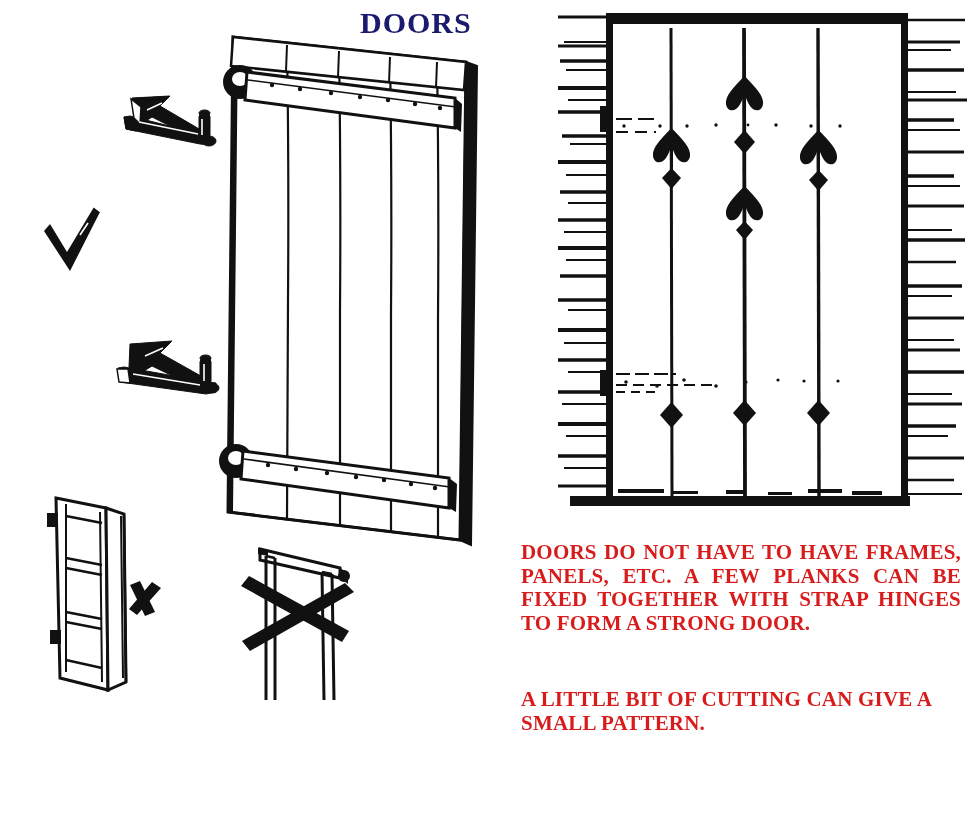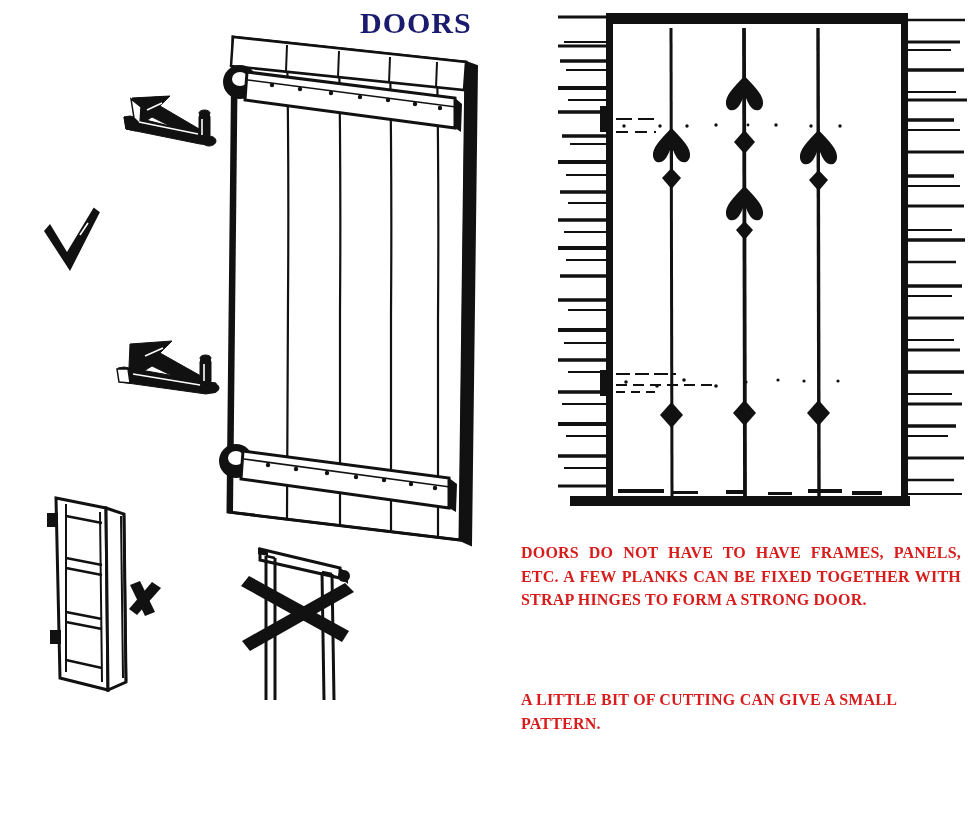--- a/index.html
+++ b/index.html
@@ -27,21 +27,21 @@
   
   #sketch-area{position:absolute;left:0px;top:0px;width:556px;height:760px;}
   #sketch-area svg{display:block;}
 
   
   .caption{
     position:absolute;
     font-family:"Liberation Serif", serif;
     font-weight:bold;
     color:#d81c1c;
-    font-size:16px;
+    font-size:21px;
     line-height:23.5px;
     letter-spacing:0.2px;
   }
   #caption-main{
     left:521px;top:541px;width:440px;
     text-align:justify;
     text-align-last:left;
   }
   #caption-pattern{
     left:521px;top:688px;width:444px;

